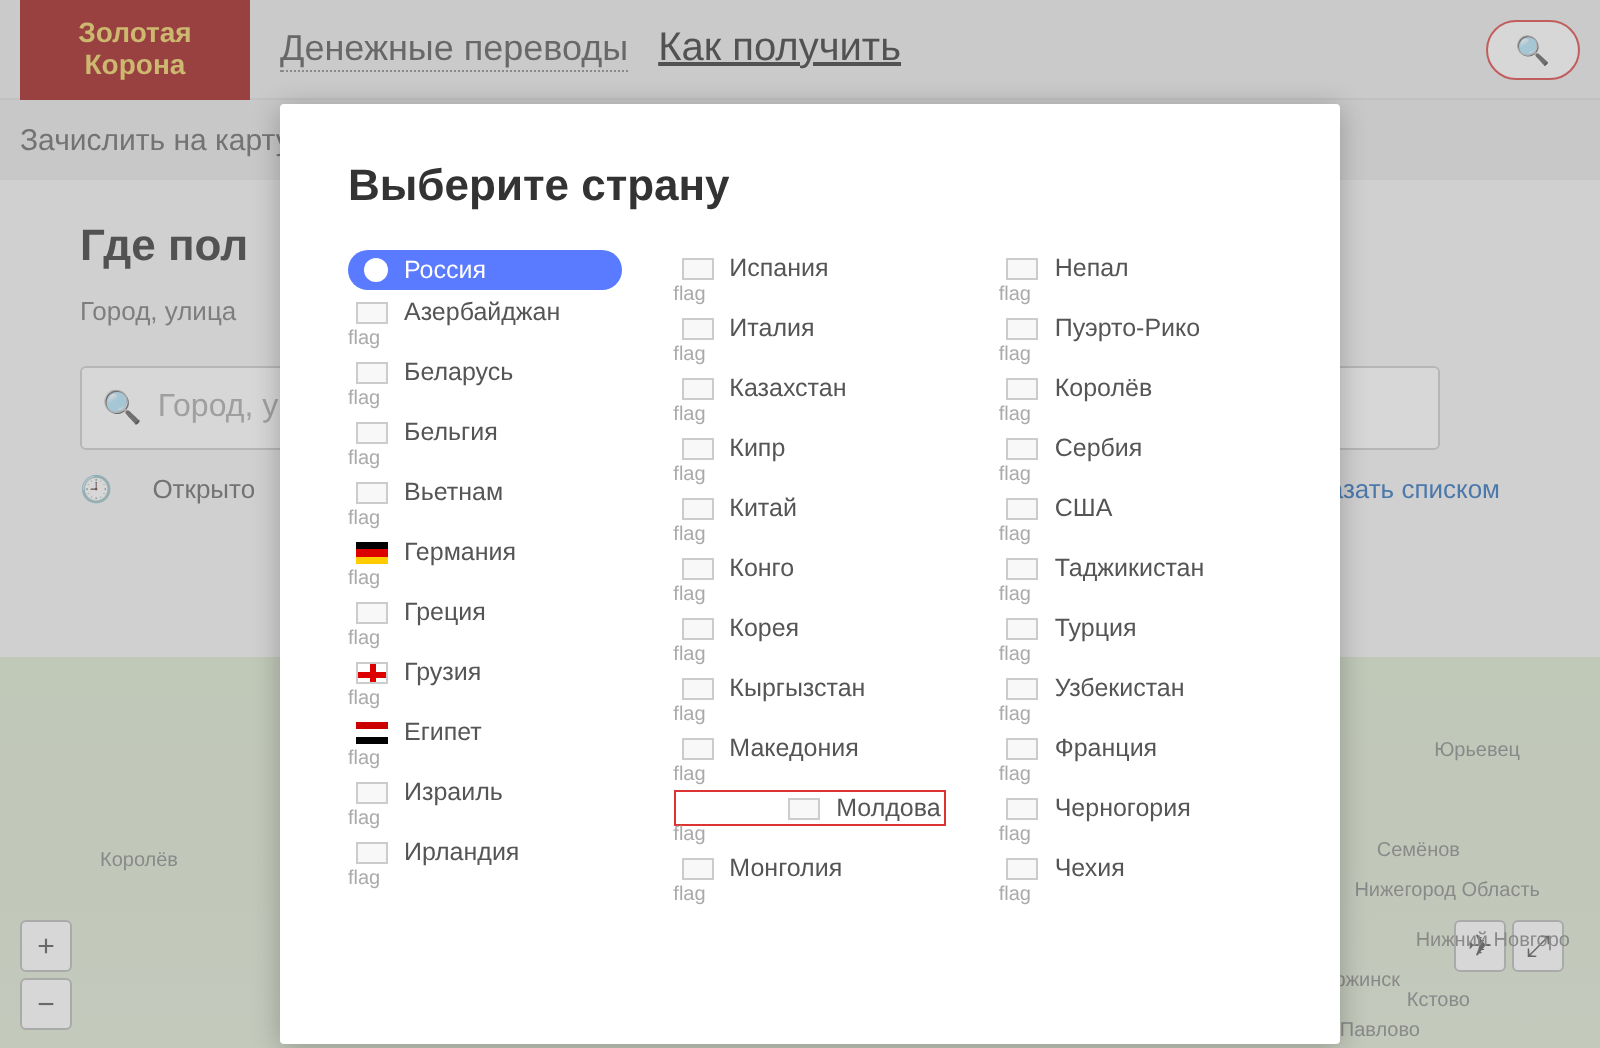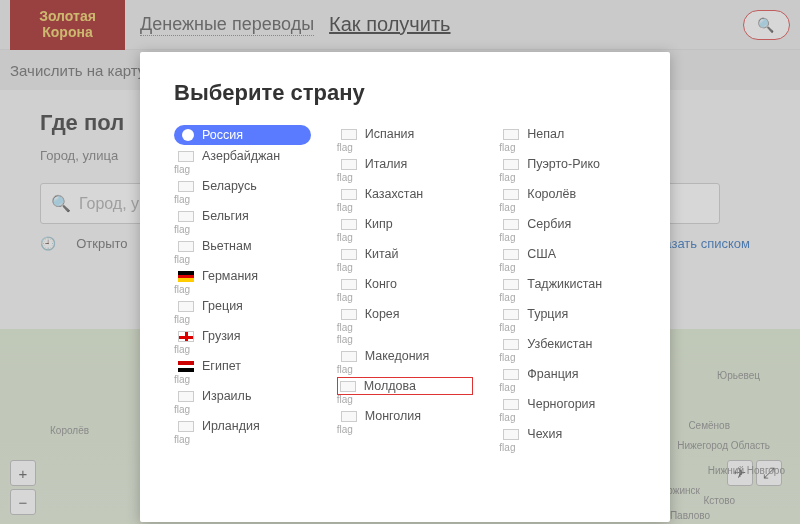--- a/index.html
+++ b/index.html
@@ -28,21 +28,21 @@
   .modal { position: absolute; left: 140px; top: 52px; width: 530px; height: 470px; background: #fff; border-radius: 2px; box-shadow: 0 2px 14px rgba(0,0,0,0.25); padding: 28px 34px 10px; overflow:hidden;}
   .modal-title { font-size: 22px; color: #333; margin-bottom: 18px; }
   .countries { display: flex; gap: 26px; }
   .col { display: flex; flex-direction: column; gap: 0px; width: 150px;}
   .country { display: flex; flex-direction: column; font-size: 12.5px; color: #555; padding: 1px 0 1px 0; }
   .country-row { display:flex; align-items:center; gap:8px; padding: 2px 4px;}
   .flag { width: 16px; height: 11px; border: 1px solid #ccc; background: #f8f8f8; flex-shrink:0;}
   .flag-label { font-size: 10px; color: #aaa; margin-left: 0px; margin-top:-1px;}
   .selected { background: #5a7bff; color: #fff; border-radius: 12px; padding: 3px 14px 3px 8px; display:inline-flex; align-items:center; gap:8px; width:auto;}
   .selected .flag { background: #fff; border:none; border-radius:50%; width:12px; height:12px;}
-  .highlight { border: 1.5px solid #d33; padding: 1px 2px; }
+  .highlight { border: 1.5px solid #d33; padding: 1px 2px; justify-content: flex-end; }
   .flag-de { background: linear-gradient(#000 0 33%, #d00 33% 66%, #fc0 66% 100%); border:none;}
   .flag-ge { background: #fff; position:relative;}
   .flag-ge::before{content:"";position:absolute;left:0;right:0;top:4px;height:3px;background:#d00;}
   .flag-ge::after{content:"";position:absolute;top:0;bottom:0;left:6px;width:3px;background:#d00;}
   .flag-eg { background: linear-gradient(#c00 0 33%, #fff 33% 66%, #000 66% 100%); border:none;}
   .map-label { position:absolute; font-size:10px; color:#888;}
 </style>
 </head>
 <body>
 
@@ -224,20 +224,24 @@
           <div class="flag-label">flag</div>
         </div>
         <div class="country">
           <div class="country-row">
             <span class="flag"></span>
             <span>Корея</span>
           </div>
           <div class="flag-label">flag</div>
         </div>
         <div class="country">
+          <div class="country-row">
+            <span class="flag"></span>
+            <span>Кыргызстан</span>
+          </div>
           <div class="flag-label">flag</div>
         </div>
         <div class="country">
           <div class="country-row">
             <span class="flag"></span>
             <span>Македония</span>
           </div>
           <div class="flag-label">flag</div>
         </div>
         <div class="country">

